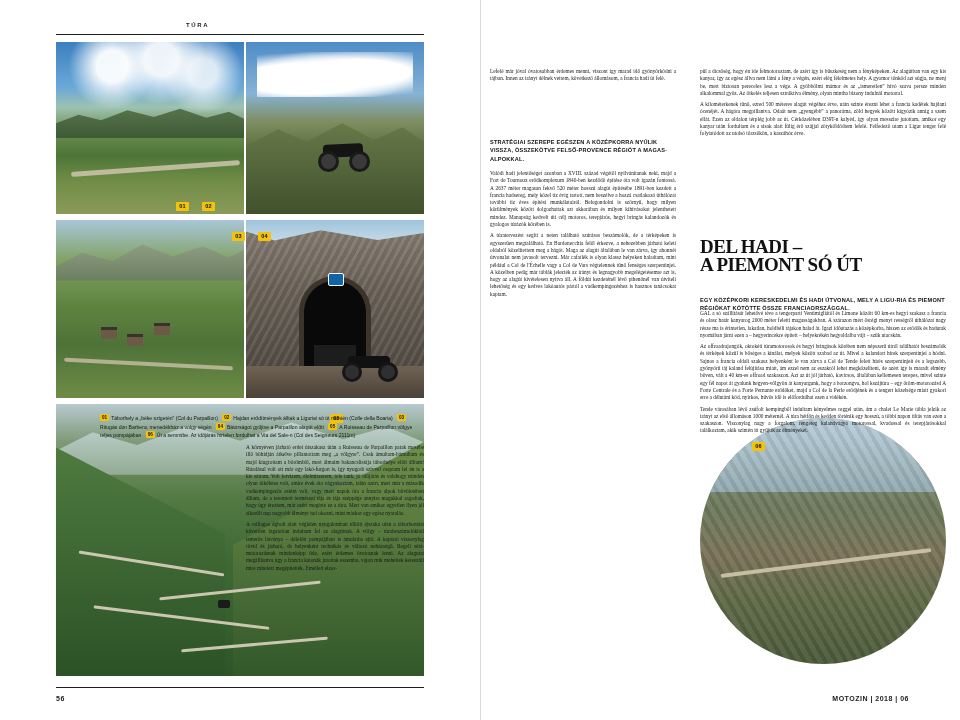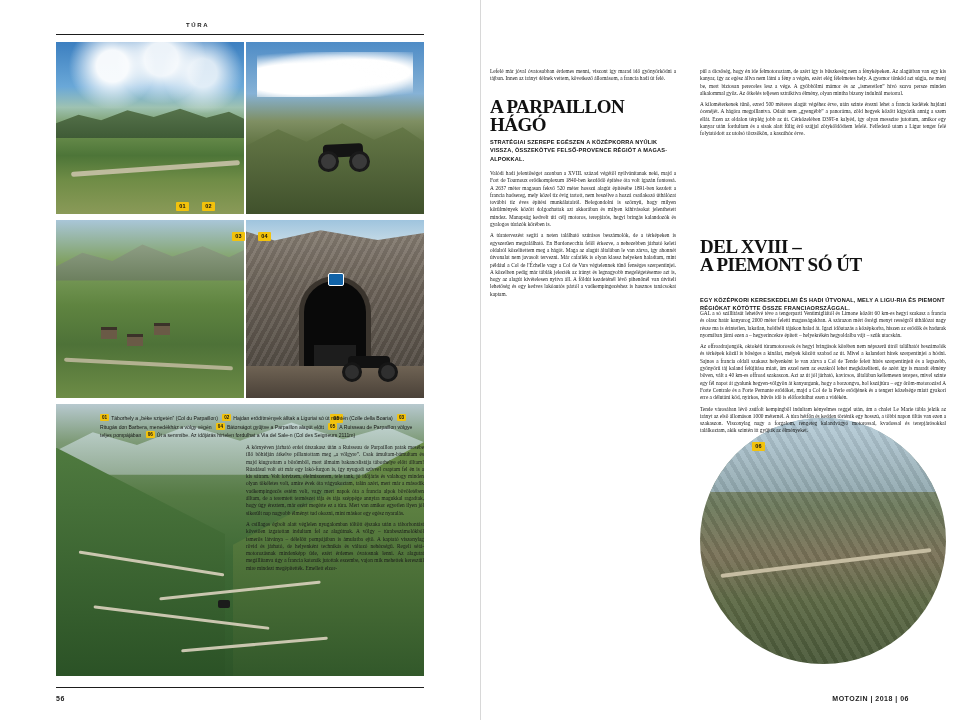--- a/index.html
+++ b/index.html
@@ -190,38 +190,34 @@
     <span class="capitem"><span class="capno">06</span><span>Út a semmibe. Az időjárás hirtelen fordulhat a Via del Sale-n (Col des Seigneurs 2111m)</span></span>
   </div>
 
   <div class="col c-body-left">
     <p>A környéven járható erdei útszakasz útán a Ruisseau de Parpaillon patak mesébe illő bőhídján átkelve pillantottam meg „a völgyre”. Csak ámultam-bámultam és majd kiugrottam a bőrömből, mert álmaim bakancslistája táborhelye előtt álltam! Rúadásul volt ott már egy lakó-furgon is, így nyugodt szívvel csaptam fel én is a kis sátram. Volt lotvizem, élelmiszerem, tele tank, jó időjárás és valahogy minden olyan tökéletes volt, amire évek óta vágyakoztam, talán azért, mert már a második vadkempingezős estém volt, vagy mert napok óta a francia alpok bővöletében álltam, de a teremtett természet tája és tája széppége annyira magukkal ragadtak, hogy úgy éreztem, már ezért megérte ez a túra. Mert van amikor egyetlen ilyen jól sikerült nap nagyobb élményt tud okozni, mint máskor egy egész nyaralás.</p>
     <p>A csillagos égbolt alatt véglelen nyugalomban töltött éjszaka után a táborbontást követően izgatottan indultam fel az alagútnak. A völgy – túrabeszámolókból ismerős látványa – délelőtt pompájában is ámulatba ejtő. A kaptató viszonylag rövid és járható, de helyenként technikás és változó nehézségű. Regeli sétá-motorozásnak mindenképp üde, ezért érdemes óvatosnak lenni. Az alagutat megállítanva úgy a francia katonák jutottak eszembe, vajon mik mehettek keresztül mire mindezt megépítették. Emellett elzor-</p>
   </div>
 
   <div class="col c-intro">Lefelé már jóval óvatosabban érdemes menni, viszont így marad idő gyönyörködni a tájban. Innen az irányt délnek vettem, következő állomásom, a francia hadi út felé.</div>
 
-  <div class="head h-parpaillon">
-    <div>A PARPAILLON</div>
-    <div>HÁGÓ</div>
-  </div>
   <div class="sub-parpaillon">STRATÉGIAI SZEREPE EGÉSZEN A KÖZÉPKORRA NYÚLIK VISSZA, ÖSSZEKÖTVE FELSŐ-PROVENCE RÉGIÓT A MAGAS-ALPOKKAL.</div>
 
   <div class="col c-left2">
     <p>Valódi hadi jelentőséget azonban a XVIII. század végétől nyilvánítanak neki, majd a Fort de Tournoux erődkomplexum 1840-ben kezdődő építése óta volt igazán fontossá. A 2637 méter magasan fekvő 520 méter hosszú alagút építésébe 1891-ben kezdett a francia hadsereg, mely közel tíz évig tartott, nem beszélve a hozzá csatlakozó úthálózat további tíz éves építési munkálatairól. Belegondolni is szörnyű, hogy milyen körülmények között dolgozhattak azt akkorában és milyen kihívásokat jelenthetett mindez. Manapság kedvelt úti célj motoros, terepjárós, hegyi bringás kalandozók és gyalogos túrázók körében is.</p>
     <p>A túratervezést segíti a neten található szúrásos beszámolók, de a térképeken is egyszerűen megtalálható. En Bardonecchia felől érkezve, a nehezebben járható keleti oldalról közelítettem meg a hágót. Maga az alagút általában le van zárva, így ahonnét útvonalat nem javasolt tervezni. Már cafatlék is olyan klassz helyeken haladtam, mint például a Col de l'Échelle vagy a Col de Vars végtelennek tűnő fenséges szerpentinjei. A közelben pedig már táblák jelezték az irányt és legnagyobb megelégetésemre azt is, hogy az alagút kivételesen nyitva áll. A földút kezdeténél lévő pihenőnél van útviteli lehetőség és egy kedves lakóautós pártól a vadkempingezéshez is hasznos tanácsokat kaptam.</p>
   </div>
 
   <div class="col c-right1">
     <p>pül a dicsőség, hogy én ide felmotoroztam, de azért így is büszkeség nem a fényképeken. Az alagútban van egy kis kanyar, így az egész állva nem látni a fény a végén, ezért elég félelmetes hely. A gyomor tönköd azt súgja, ne menj be, mert biztosan pereceles lesz a vége. A gyöbbölmi mámor és az „ismeretlen” hívó szava persze minden alkalommal győz. Az ötkelés teljesen sztráktiva élmény, olyan mintha bizony indulnál motorral.</p>
     <p>A kilométerkenek tűnő, ezred 500 méteres alagút végéhez érve, után szinte érezni lehet a francia kadétek hajdani ócenéjét. A hágóra megpillantva. Odaát nem „gyengébb” a panoráma, zöld hegyek között kígyózik annig a szem ellát. Ezen az oldalon térplég jobb az út. Cérközelében D39T-n kalyéd, így olyan messzire jutottam, amikor egy kanyar után fordultam és a sisak alatt fülig érő szájjal zötyköldődtem lefelé. Felfedező utam a Ligur tenger felé folytatódott az utolsó törzsökön, a kaszáhóz érve.</p>
   </div>
 
   <div class="head h-sale">
-    <div>DEL XVIII –</div>
+    <div>DEL HADI –</div>
     <div>A PIEMONT SÓ ÚT</div>
   </div>
   <div class="sub-sale">EGY KÖZÉPKORI KERESKEDELMI ÉS HADI ÚTVONAL, MELY A LIGU-RIA ÉS PIEMONT RÉGIÓKAT KÖTÖTTE ÖSSZE FRANCIAORSZÁGGAL.</div>
 
   <div class="col c-sale">
     <p>GAL a só szállítását lehetővé téve a tengerparti Ventimigliától és Limone között 60 km-es hegyi szakasz a francia és olasz határ kanyarog 2000 méter feletti magasságokban. A szárazon mért ősrégi menyt rességről úthálózat nagy része ma is érintetlen, lakatlan, holdbéli tájakon halad át. Igazi időutazás a középkorba, hiszen az erődök és hadurak nyomában járni ezen a – hegyerincekre épített – helyekrékén hegyoldalba vájt – szűk utacskán.</p>
     <p>Az offroadrajongók, oktokéti túramotorosok és hegyi bringások körében nem népszerű útról találhatót beszámolók és térképek közül is bőséges a kínálat, melyek között szabad az út. Mivel a kalandort hírek szerpentinjei a hódni. Sajnos a francia oldali szakasz helyenként le van zárva a Col de Tende felett hírés szerpentinjeit és a legszebb, gyönyörű táj kaland felújítása miatt, ám ezzel nem az eszakról lehet megközelíteni, de azért így is maradt élmény bőven, vált a 40 km-es offroad szakaszon. Azt az út jól járható, kavicsos, általában kellemesen terepes, mivel szinte egy fél napot át gyalunk hegyen-völgyön át kanyargunk, hogy a borzongva, hol kszájtúra – egy öröm-motorozásd A Forte Centrale és a Forte Pernante erődöket, majd a Col de la Perle erődjének és a tengert közelsége miatt gyakori erre a délutáni köd, nyirkos, hűvös idő is előfordulhat ezen a vidékén.</p>
     <p>Tende városában lévő zsúfolt kempingből indultam kényelmes reggel után, ám a chalet Le Marie tábla jelzik az irányt az első állomáson 1000 méternél. A túra hétfőn és kedden történik egy hosszú, a többi napon tiltás van ezen a szakaszon. Viszonylag nagy a forgalom, rengeteg kalandvágyó motorossal, kvadossal és terepjárósokkal találkoztam, akik szintén itt gyűjtik az élményeket.</p>
   </div>
 

